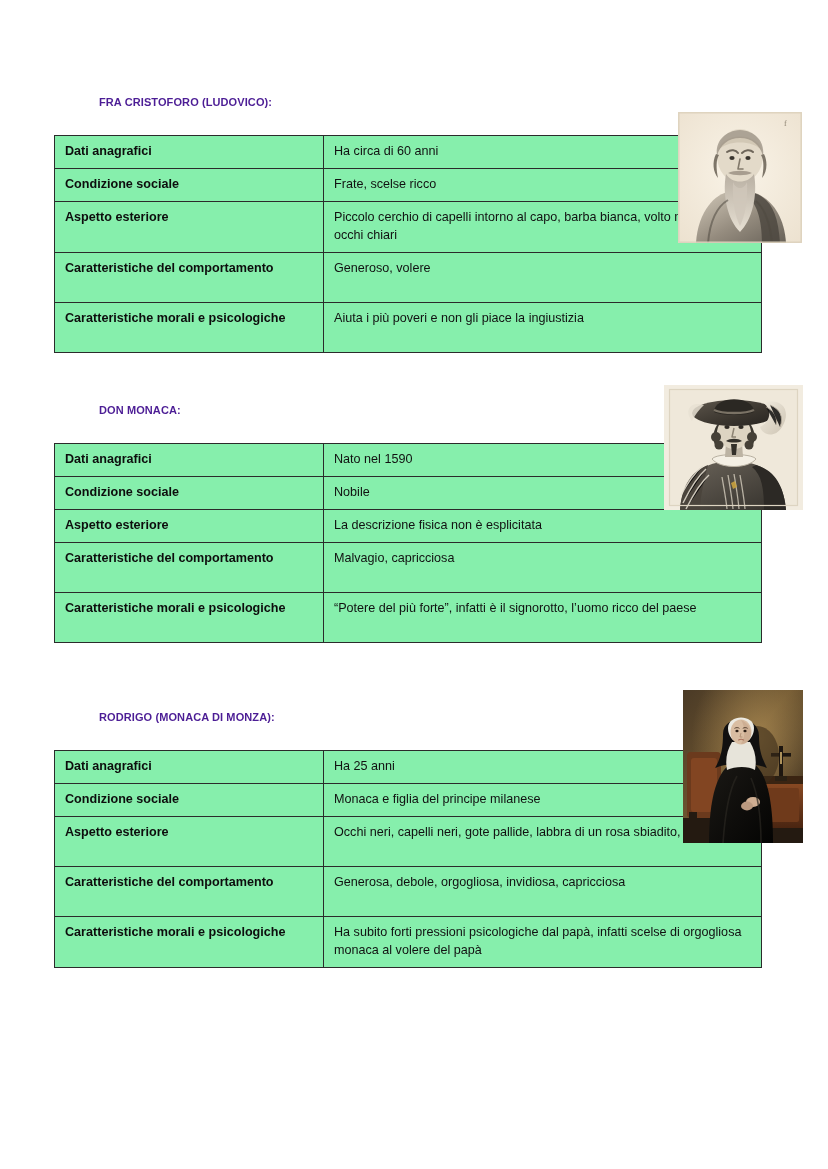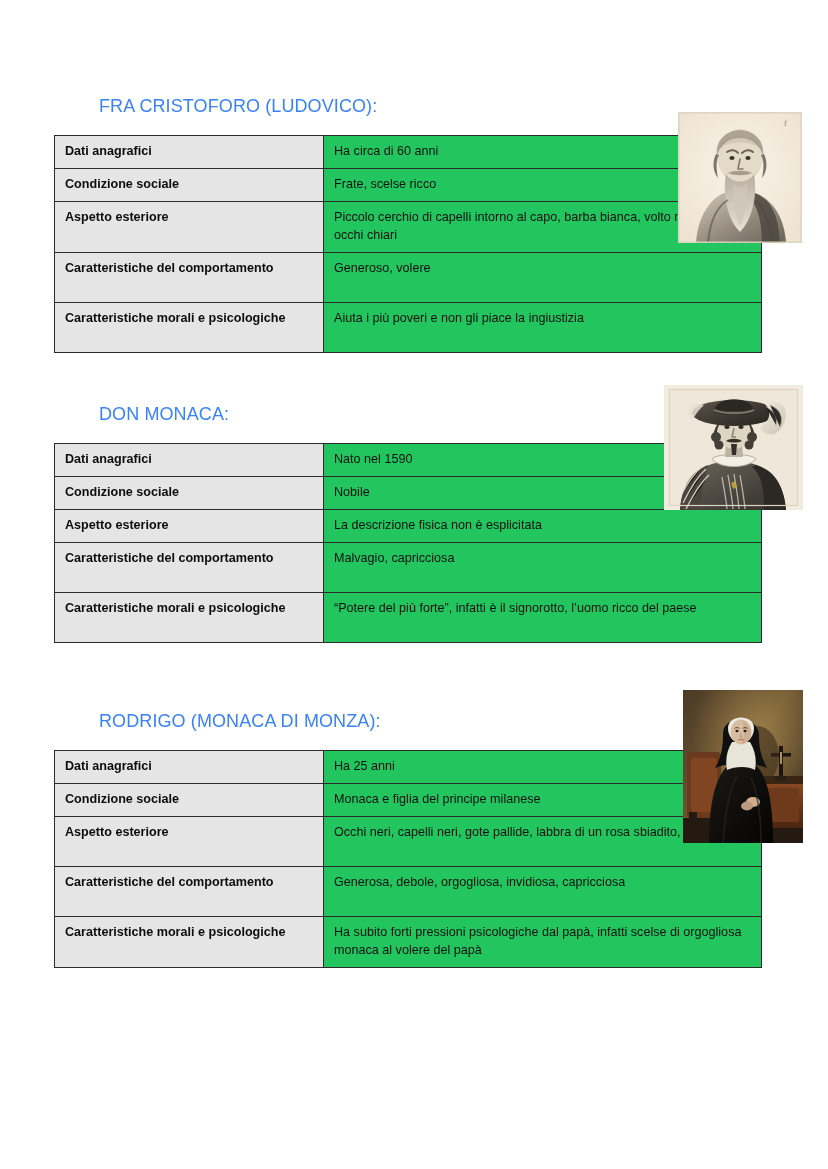--- a/index.html
+++ b/index.html
@@ -25,25 +25,25 @@
   
   .section { position: absolute; left: 0; width: 828px; }
   #section-0 { top: 96px; }
   #section-1 { top: 404px; }
   #section-2 { top: 711px; }
 
   .section-heading {
     position: absolute;
     left: 99px;
     top: 0;
-    font-size: 18px;
-    font-weight: normal;
+    font-size: 11px;
+    font-weight: bold;
     letter-spacing: 0.1px;
     white-space: nowrap;
-    color: #3b82f6;
+    color: #4c1d95;
   }
 
   
   .char-table {
     position: absolute;
     left: 54px;
     width: 708px;
     border-collapse: collapse;
     table-layout: fixed;
     background: #ffffff;
@@ -54,26 +54,26 @@
 
   .char-table td {
     border: 1.6px solid #2b2b2b;
     padding: 7px 9px 7px 10px;
     vertical-align: top;
     font-size: 12.6px;
     line-height: 1.42;
   }
   .char-table td.label {
     width: 249px;
-    background: #e5e5e5;
+    background: #86efac;
     font-weight: bold;
     color: #0d0d0d;
   }
   .char-table td.value {
-    background: #22c55e;
+    background: #86efac;
     color: #111111;
   }
   .char-table tr.tall td { height: 35px; }
   .char-table tr.short td { height: 18px; }
 
   
   .illus {
     position: absolute;
     overflow: hidden;
     z-index: 5;

